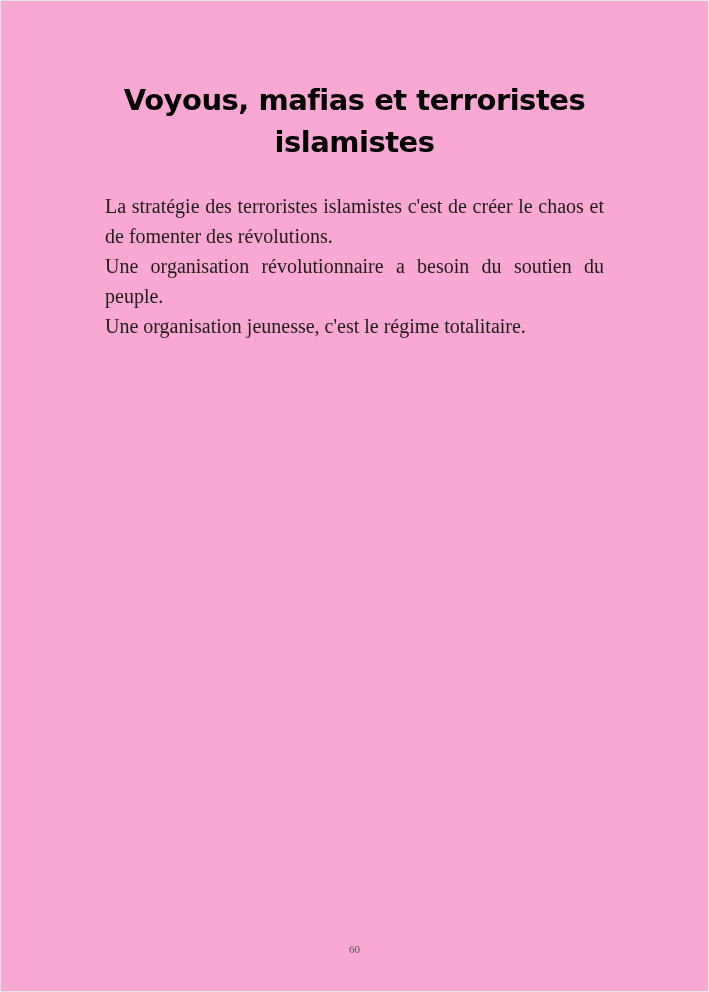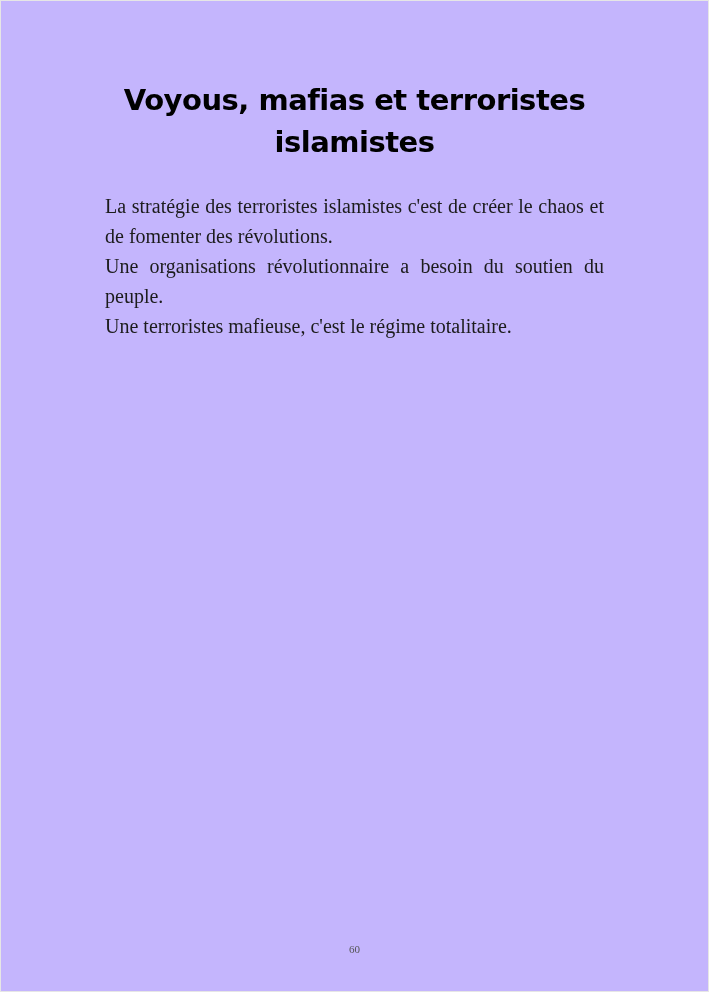--- a/index.html
+++ b/index.html
@@ -4,21 +4,21 @@
 <style>
   html, body {
     margin: 0;
     padding: 0;
     background: #ffffff;
   }
   .page {
     position: relative;
     width: 709px;
     height: 992px;
-    background: #c4b5fd;
+    background: #f9a8d4;
     box-sizing: border-box;
     border: 1px solid #e6e6e6;
     overflow: hidden;
     font-family: "Liberation Serif", serif;
     color: #1a1a1a;
   }
   .content {
     position: absolute;
     top: 0;
     left: 104px;
@@ -54,18 +54,18 @@
   }
 </style>
 </head>
 <body>
 
 <div class="page">
   <div class="content">
     <h1 class="chapter-title">Voyous, mafias et terroristes islamistes</h1>
     <div class="body-text">
       <p>La stratégie des terroristes islamistes c'est de créer le chaos et de fomenter des révolutions.</p>
-      <p>Une organisations révolutionnaire a besoin du soutien du peuple.</p>
-      <p>Une terroristes mafieuse, c'est le régime totalitaire.</p>
+      <p>Une organisation révolutionnaire a besoin du soutien du peuple.</p>
+      <p>Une organisation jeunesse, c'est le régime totalitaire.</p>
     </div>
   </div>
   <div class="page-number">60</div>
 </div>
 
 </body></html>

